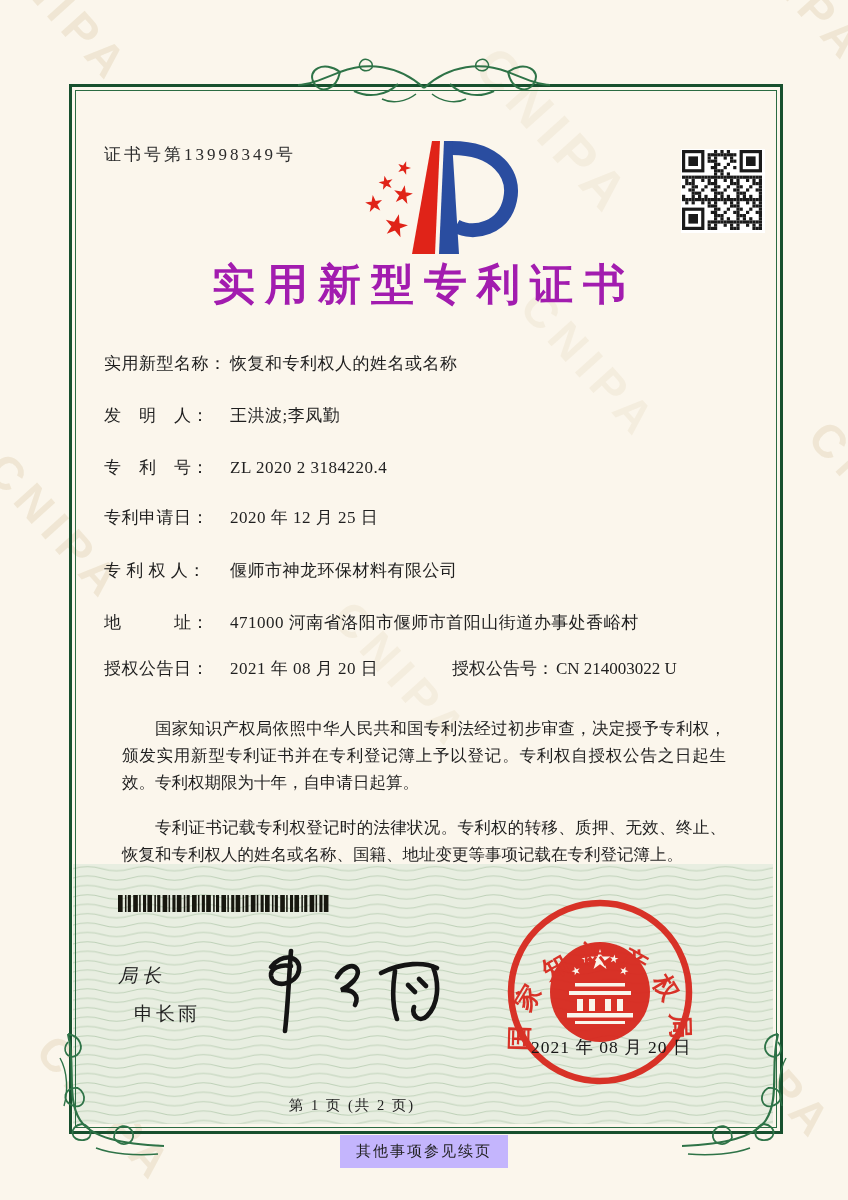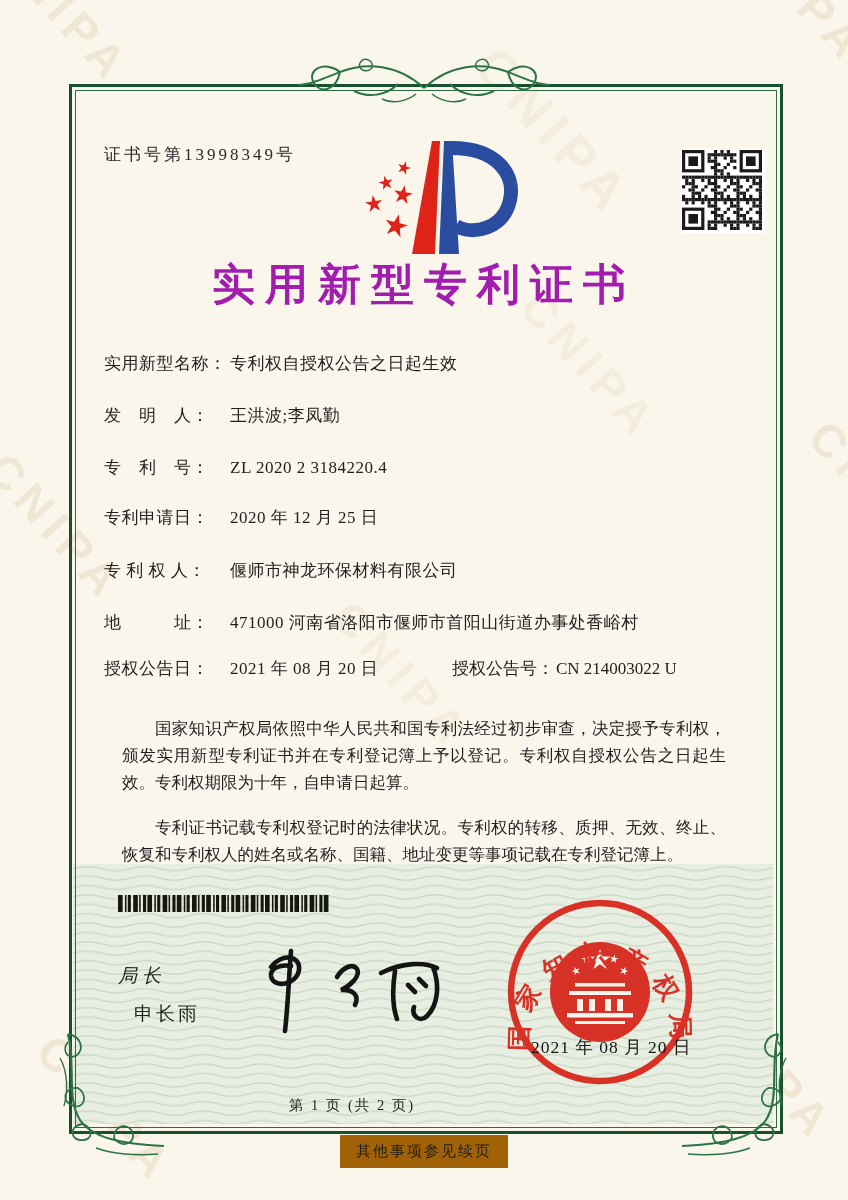--- a/index.html
+++ b/index.html
@@ -40,21 +40,21 @@
   .sig-name{position:absolute;left:118px;top:1001px;font-size:19px;letter-spacing:3px;margin-left:16px;}
   .sig-script{position:absolute;left:245px;top:943px;width:215px;height:95px;}
   
   .seal{position:absolute;left:505px;top:897px;width:190px;height:190px;opacity:.95;}
   .seal-date{position:absolute;left:531px;top:1035px;font-size:17.5px;letter-spacing:1px;
              color:#161616;white-space:nowrap;z-index:6;}
   
   .pagenum{position:absolute;left:0;top:1096px;width:704px;text-align:center;
            font-size:14.5px;letter-spacing:2px;}
   .note{position:absolute;left:424px;top:1135px;transform:translateX(-50%);
-        background:#a16207;padding:7px 16px;font-size:15px;letter-spacing:2px;}
+        background:#c4b5fd;padding:7px 16px;font-size:15px;letter-spacing:2px;}
   .orn{position:absolute;pointer-events:none;}
 </style>
 </head>
 <body>
 
 <div class="page">
 
   <span class="wm" style="left:-28px;top:-18px;">CNIPA</span>
   <span class="wm" style="left:708px;top:-38px;">CNIPA</span>
   <span class="wm big faint" style="left:452px;top:100px;">CNIPA</span>
@@ -382,21 +382,21 @@
           <rect x="0.00" y="57.60" width="22.40" height="22.40"></rect>
           <rect x="3.20" y="60.80" width="16.00" height="16.00" fill="#fff"></rect>
           <rect x="6.40" y="64.00" width="9.60" height="9.60"></rect>
         </g>
     </svg>
   </div>
 
   <div class="title">实用新型专利证书</div>
 
   <div class="field" style="top:352px">
-    <span class="flabel">实用新型名称：</span><span class="fvalue">专利权自授权公告之日起生效</span>
+    <span class="flabel">实用新型名称：</span><span class="fvalue">恢复和专利权人的姓名或名称</span>
   </div>
   <div class="field" style="top:404px">
     <span class="flabel">发　明　人：</span><span class="fvalue">王洪波;李凤勤</span>
   </div>
   <div class="field" style="top:456px">
     <span class="flabel">专　利　号：</span><span class="fvalue">ZL 2020 2 3184220.4</span>
   </div>
   <div class="field" style="top:506px">
     <span class="flabel">专利申请日：</span><span class="fvalue">2020 年 12 月 25 日</span>
   </div>

